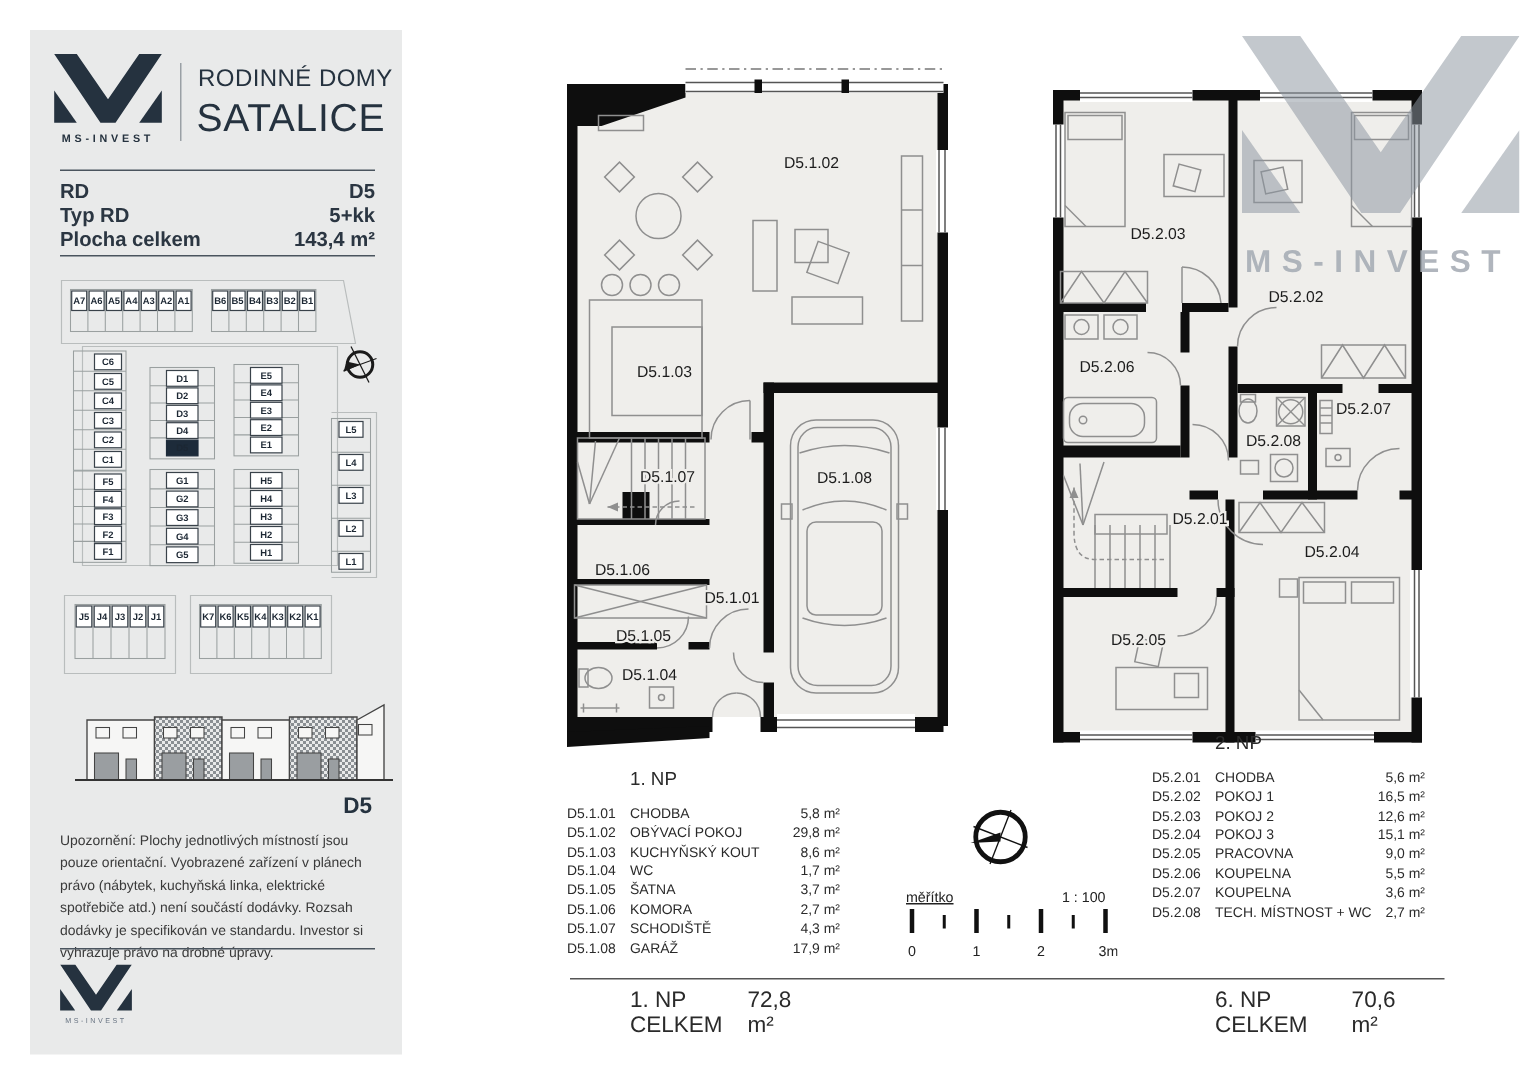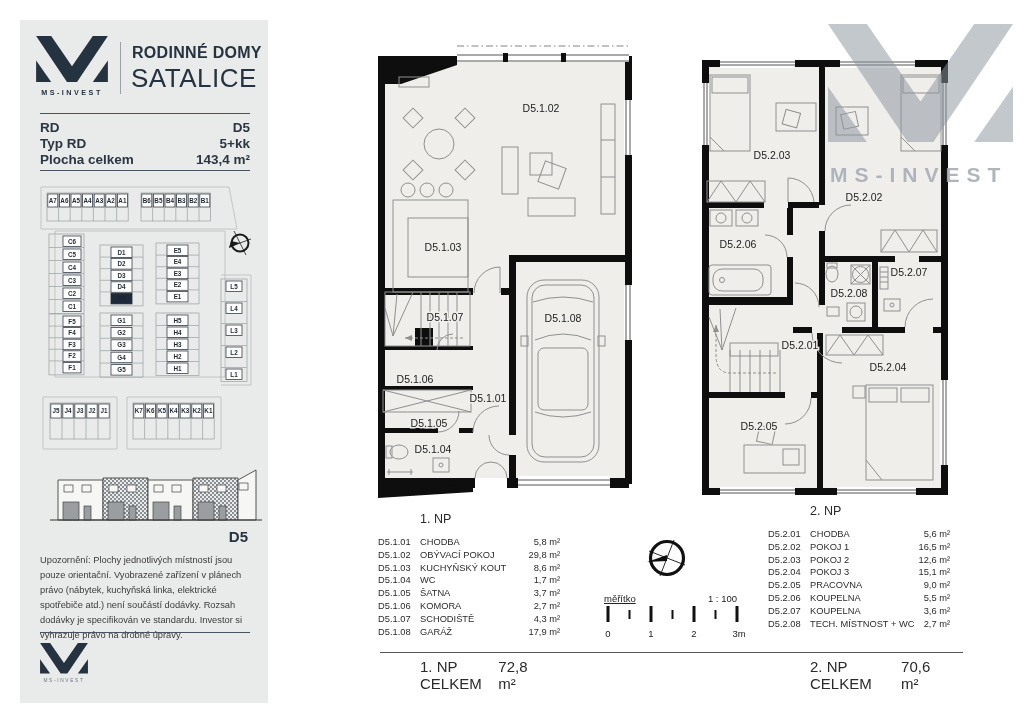--- a/index.html
+++ b/index.html
@@ -3,21 +3,21 @@
 <meta charset="utf-8">
 <style>
   html,body{margin:0;padding:0;width:1024px;height:723px;background:#fff;
     font-family:"Liberation Sans", sans-serif;overflow:hidden;position:relative;}
   .abs{position:absolute;}
   
   #sidebar{left:20px;top:20px;width:248px;height:683px;background:#e9eaea;}
   .divline{position:absolute;left:20px;width:210px;height:1px;background:#4a545e;}
   #logo{left:16px;top:16px;}
   #hdr-vline{left:100px;top:22px;width:1px;height:52px;background:#9aa0a5;}
-  .title1{position:absolute;left:112px;top:24px;font-size:16px;font-weight:bold;color:#25323f;letter-spacing:.3px;}
+  .title1{position:absolute;left:112px;top:24px;font-size:16px;font-weight:normal;color:#25323f;letter-spacing:.3px;}
   .title2{position:absolute;left:111px;top:43px;font-size:26px;font-weight:normal;color:#25323f;letter-spacing:.5px;}
   .info-row{position:absolute;left:20px;width:210px;display:flex;justify-content:space-between;
     font-size:13.5px;font-weight:bold;color:#2b3642;}
   #disclaimer{left:20px;top:533px;width:212px;font-size:9.3px;line-height:1.62;color:#3a3a3a;}
   #footer-text{left:76px;top:621px;font-size:9.6px;line-height:1.5;color:#333;}
   #footer-text .co{font-weight:bold;}
   svg text{font-family:"Liberation Sans", sans-serif;}
   .site-label{font-size:6.3px;font-weight:bold;fill:#1c2733;}
   .room-label{font-size:10.5px;fill:#1c1c1c;paint-order:stroke;stroke:#efeeeb;stroke-width:3px;}
   
@@ -622,21 +622,21 @@
         <span class="lg-name">SCHODIŠTĚ</span>
         <span class="lg-area">4,3 m²</span>
       </div>
       <div class="lg-row">
         <span class="lg-code">D5.1.08</span>
         <span class="lg-name">GARÁŽ</span>
         <span class="lg-area">17,9 m²</span>
       </div>
     </div>
 </div>
-<div class="legend abs" style="left:768px;top:504px">
+<div class="legend abs" style="left:768px;top:488px">
   <div class="lg-title">2. NP</div>
   <div>
       <div class="lg-row">
         <span class="lg-code">D5.2.01</span>
         <span class="lg-name">CHODBA</span>
         <span class="lg-area">5,6 m²</span>
       </div>
       <div class="lg-row">
         <span class="lg-code">D5.2.02</span>
         <span class="lg-name">POKOJ 1</span>
@@ -673,21 +673,21 @@
         <span class="lg-area">2,7 m²</span>
       </div>
     </div>
 </div>
 <div id="legend-divider" class="abs"></div>
 <div class="total abs" style="left:420px;top:658px;width:117px">
   <span>1. NP CELKEM</span>
   <span>72,8 m²</span>
 </div>
 <div class="total abs" style="left:810px;top:658px;width:136px">
-  <span>2. NP CELKEM</span>
+  <span>6. NP CELKEM</span>
   <span>70,6 m²</span>
 </div>
 
 <svg class="abs" style="left:645px;top:536px" width="44" height="44" viewBox="0 0 44 44">
   <circle cx="22" cy="22" r="16.5" stroke="#111" stroke-width="3.2" fill="none"></circle>
   <line x1="4" y1="15" x2="40" y2="29" stroke="#111" stroke-width="0.9"></line>
   <line x1="15" y1="40" x2="29" y2="4" stroke="#111" stroke-width="0.9"></line>
   <polygon points="22,19 2,26 22,25" fill="#111"></polygon>
 </svg>
 <div id="scale-label" class="abs">měřítko</div>

